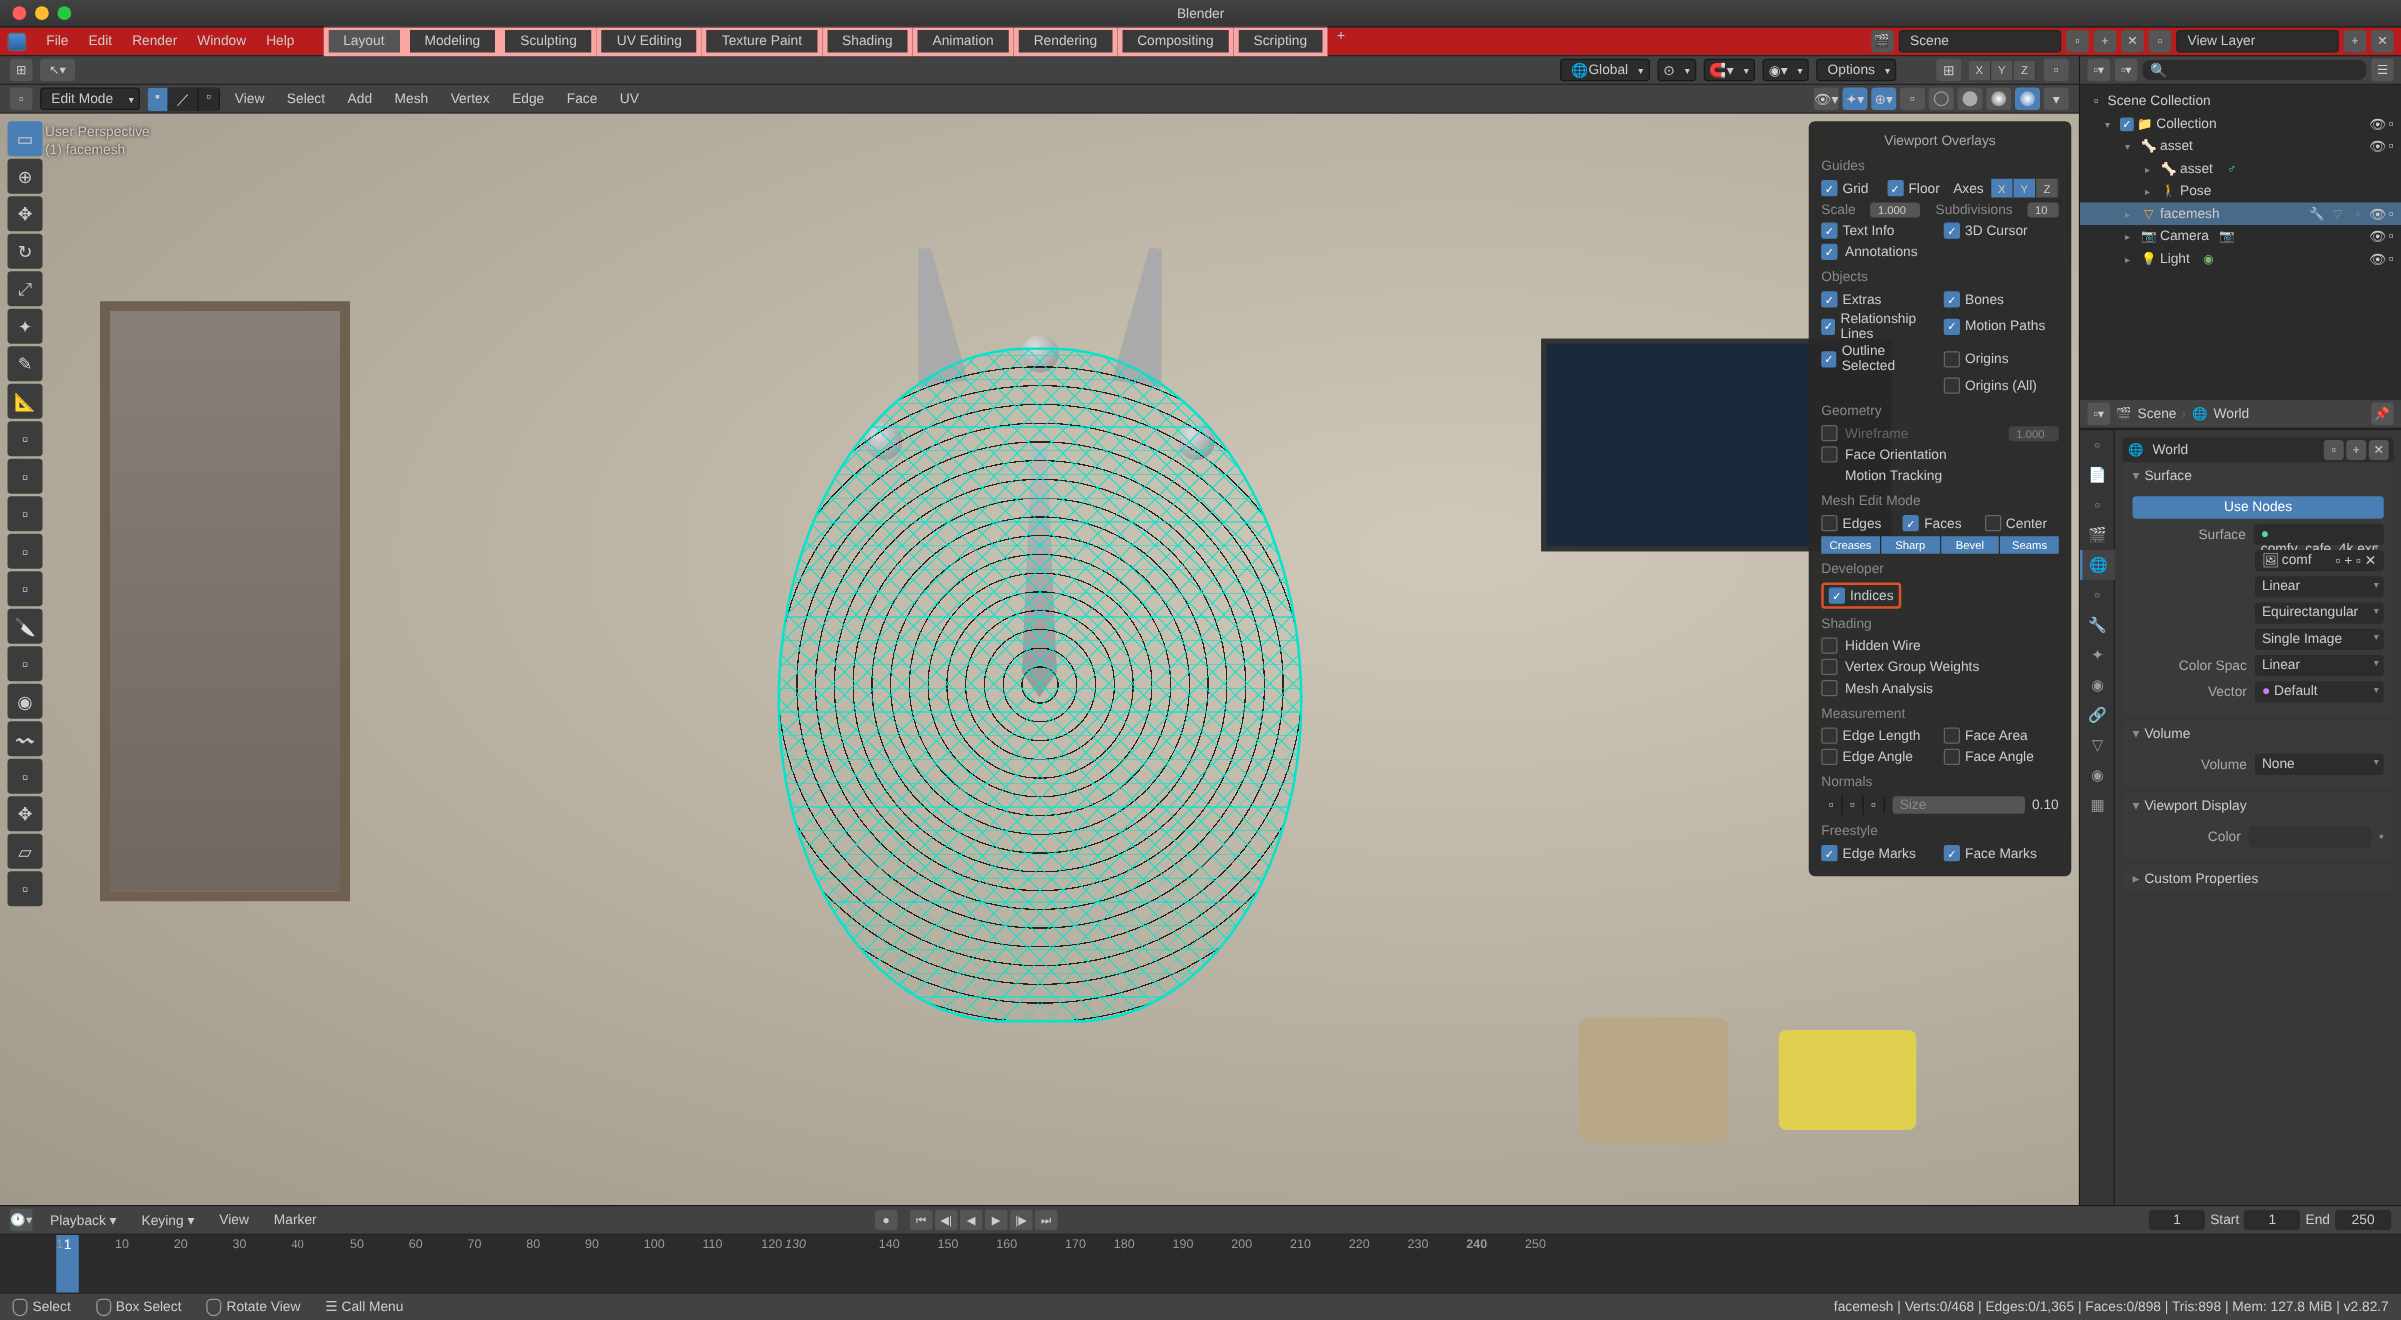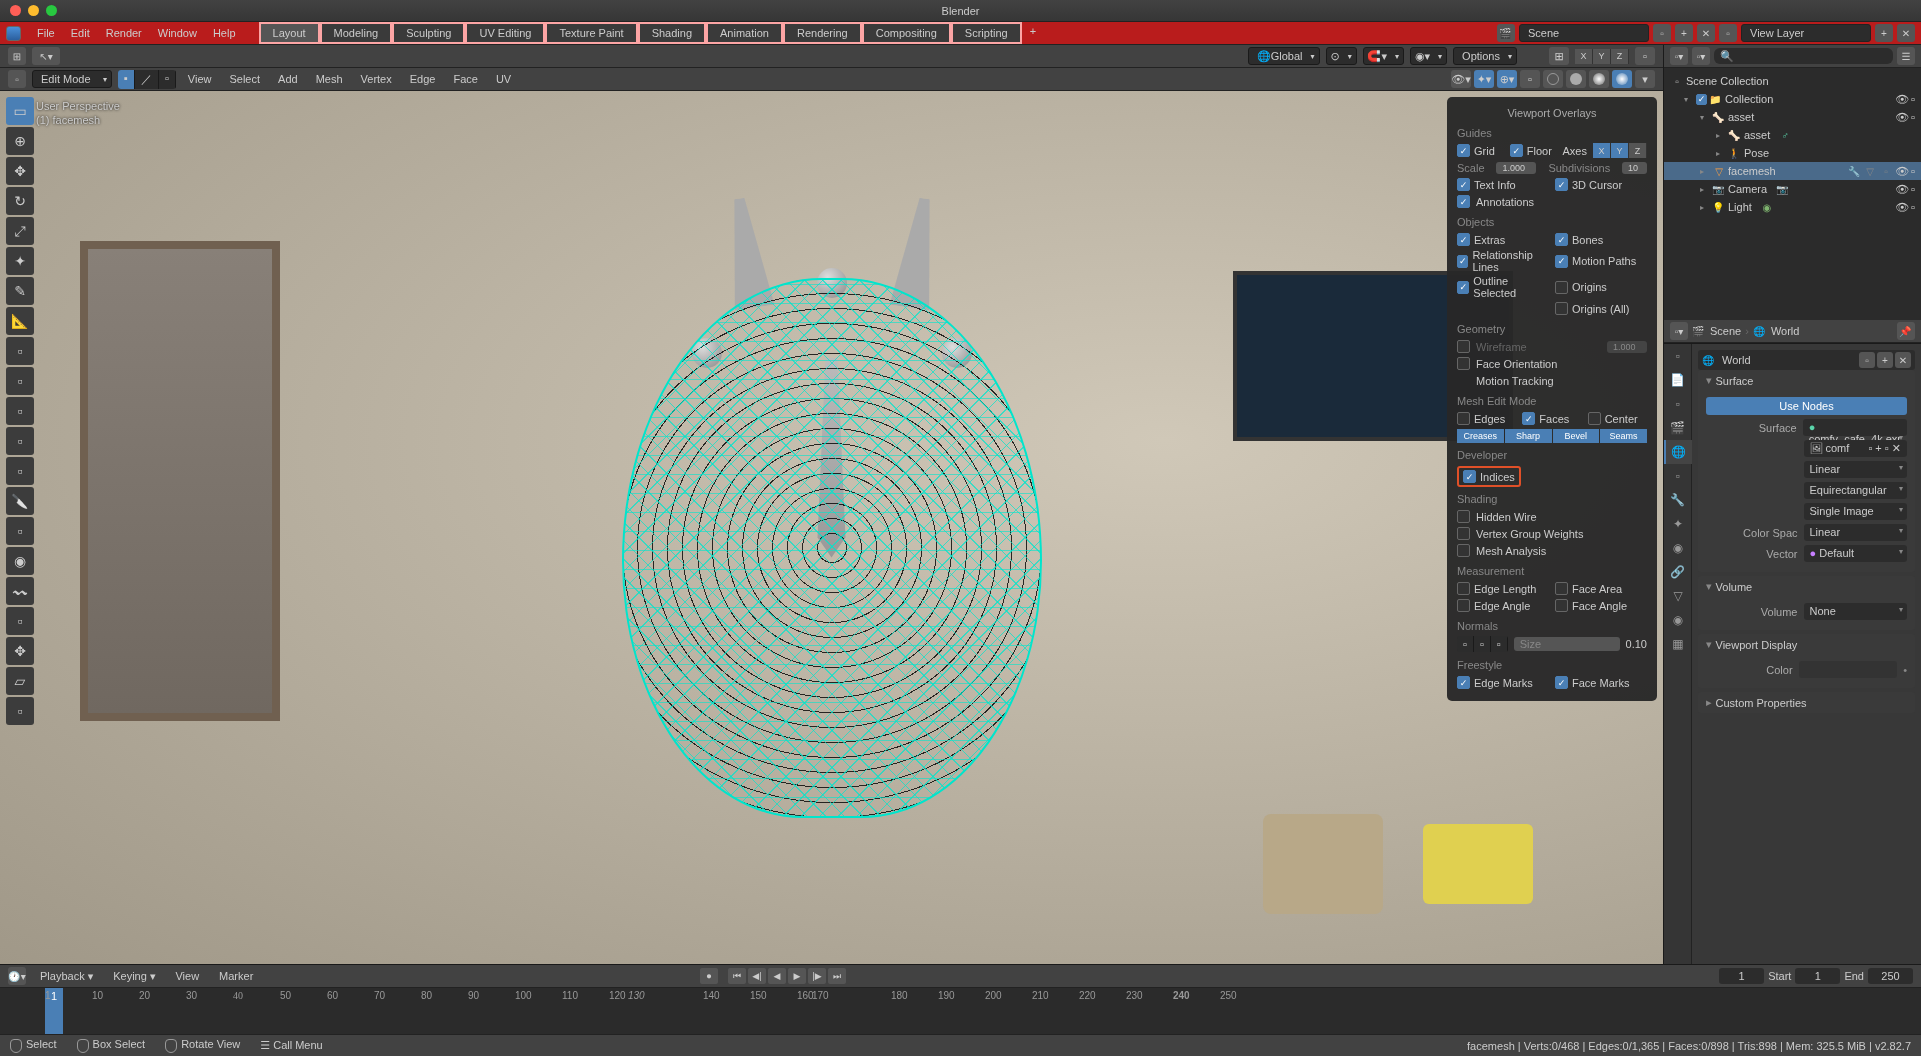--- a/index.html
+++ b/index.html
@@ -4,21 +4,21 @@
 <style>
 *{margin:0;padding:0;box-sizing:border-box;font-family:-apple-system,sans-serif;font-size:11px;color:#ccc;user-select:none}
 body{background:#2b2b2b;width:1921px;height:1056px;overflow:hidden;display:flex;flex-direction:column}
 .titlebar{height:22px;background:linear-gradient(#424242,#363636);display:flex;align-items:center;position:relative;border-bottom:1px solid #222}
 .traffic{display:flex;gap:7px;margin-left:10px}
 .traffic span{width:11px;height:11px;border-radius:50%}
 .menubar{height:23px;background:#b91c1c;display:flex;align-items:center;padding:0 6px;border-bottom:1px solid #222}
 .blender-logo{width:15px;height:15px;background:linear-gradient(#4a90d9,#2b5f9e);border-radius:3px;margin-right:8px;border:1px solid #666}
 .menu-item{padding:3px 8px;cursor:pointer}
 .workspace-tabs{display:flex;margin-left:15px;gap:0}
-.ws-tab{padding:3px 12px;background:#3a3a3a;border:2px solid #fca5a5}
+.ws-tab{padding:3px 12px;background:#3a3a3a;border:4px solid #fca5a5}
 .ws-tab.active{background:#555}
 .ws-add{padding:3px 8px}
 .menubar-right{margin-left:auto;display:flex;align-items:center;gap:4px}
 .scene-field{background:#2c2c2c;border:1px solid #222;border-radius:3px;padding:2px 8px;display:flex;align-items:center;gap:4px;width:130px;height:18px}
 .icon-btn{width:18px;height:18px;background:#555;border-radius:3px;display:flex;align-items:center;justify-content:center;font-size:10px}
 .main-area{flex:1;display:flex;overflow:hidden}
 .viewport-area{flex:1;display:flex;flex-direction:column;position:relative;background:#3a3a3a}
 .vp-header{height:23px;background:#424242;display:flex;align-items:center;padding:0 8px;gap:6px;border-bottom:1px solid #222}
 .dropdown{background:#2c2c2c;border:1px solid #1a1a1a;border-radius:3px;padding:2px 16px 2px 8px;position:relative;height:18px;display:flex;align-items:center}
 .dropdown::after{content:'▾';position:absolute;right:4px;font-size:8px}
@@ -675,31 +675,31 @@
       <div class="ruler-tick" style="left: 374px;">70</div>
       <div class="ruler-tick" style="left: 421px;">80</div>
       <div class="ruler-tick" style="left: 468px;">90</div>
       <div class="ruler-tick" style="left: 515px;">100</div>
       <div class="ruler-tick" style="left: 562px;">110</div>
       <div class="ruler-tick" style="left: 609px;">120</div>
       <div class="ruler-tick" style="left: 628px; font-style: italic;">130</div>
       <div class="ruler-tick" style="left: 703px;">140</div>
       <div class="ruler-tick" style="left: 750px;">150</div>
       <div class="ruler-tick" style="left: 797px;">160</div>
-      <div class="ruler-tick" style="left: 812px;">170</div>
+      <div class="ruler-tick" style="left: 852px;">170</div>
       <div class="ruler-tick" style="left: 891px;">180</div>
       <div class="ruler-tick" style="left: 938px;">190</div>
       <div class="ruler-tick" style="left: 985px;">200</div>
       <div class="ruler-tick" style="left: 1032px;">210</div>
       <div class="ruler-tick" style="left: 1079px;">220</div>
       <div class="ruler-tick" style="left: 1126px;">230</div>
       <div class="ruler-tick" style="left: 1173px; font-weight: bold;">240</div>
       <div class="ruler-tick" style="left: 1220px;">250</div>
     </div>
 </div>
 
 <div class="statusbar">
   <span><span class="mouse-icon"></span><span>Select</span></span>
   <span><span class="mouse-icon"></span><span>Box Select</span></span>
   <span><span class="mouse-icon"></span><span>Rotate View</span></span>
   <span>☰ <span>Call Menu</span></span>
-  <div class="status-right">facemesh | Verts:0/468 | Edges:0/1,365 | Faces:0/898 | Tris:898 | Mem: 325.5 MiB | v2.82.7</div>
+  <div class="status-right">facemesh | Verts:0/468 | Edges:0/1,365 | Faces:0/898 | Tris:898 | Mem: 127.8 MiB | v2.82.7</div>
 </div>
 
 </body></html>

